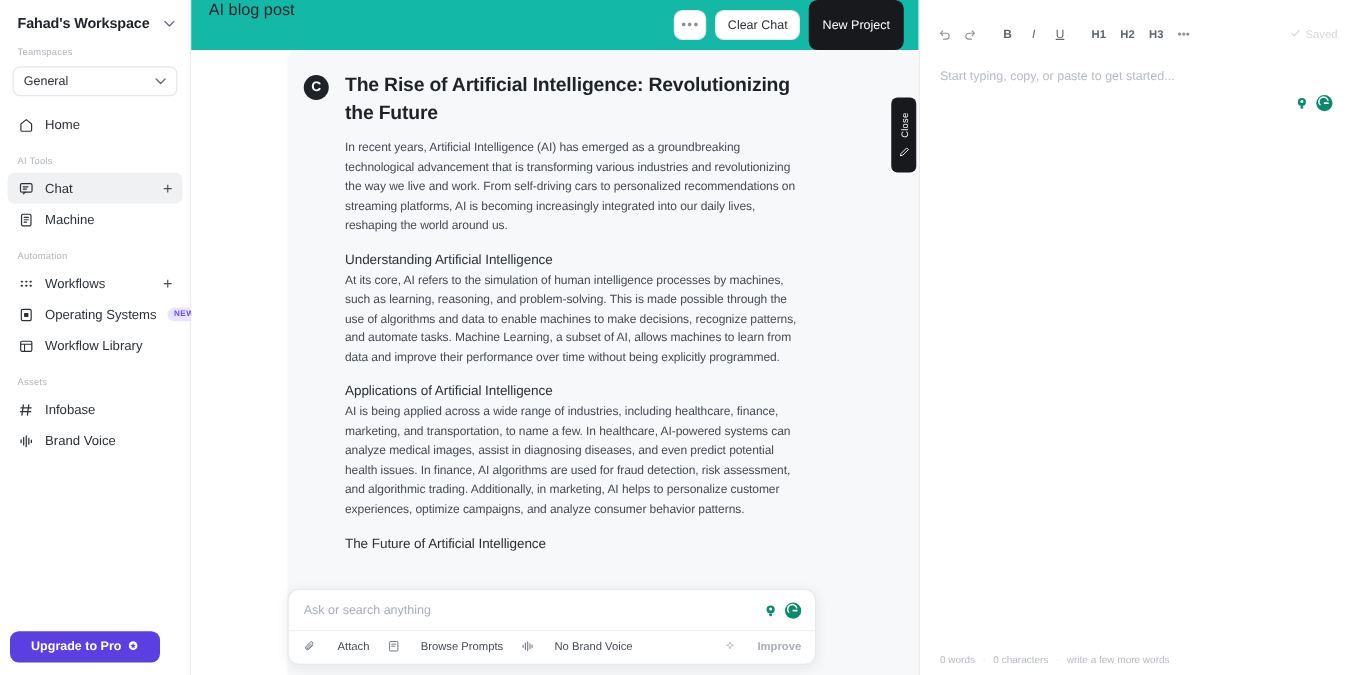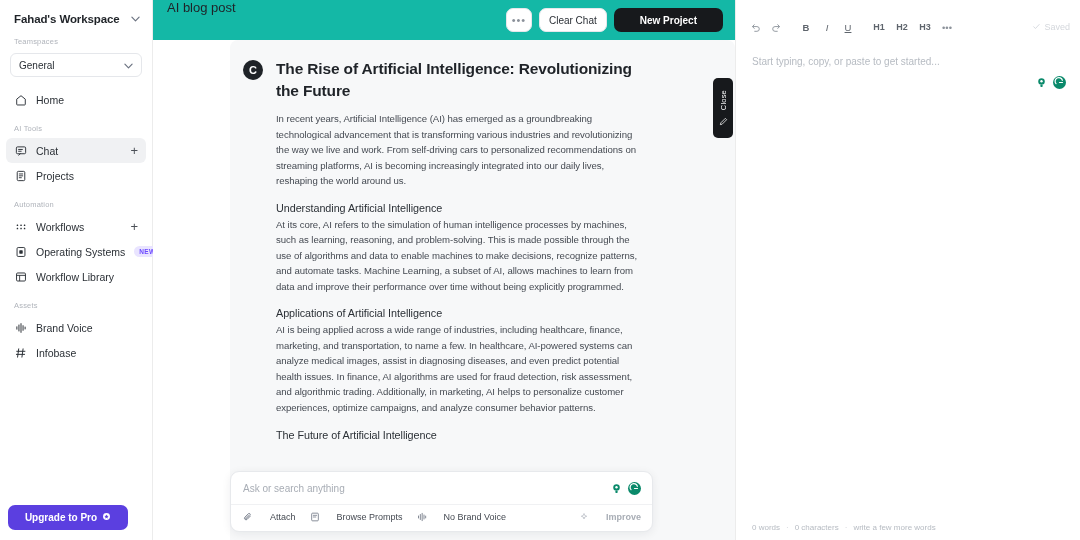--- a/index.html
+++ b/index.html
@@ -69,22 +69,22 @@
   }
   .page-title { font-size: 13px; color: #1f2328; font-weight: 400; flex: 1; }
   .tb-actions { display: flex; align-items: center; gap: 7px; }
   .btn-ghost {
     border: 1px solid #e5e7eb; border-radius: 7px; height: 24px;
     display: flex; align-items: center; justify-content: center;
     font-size: 10px; color: #2b3036; background: #fff; padding: 0 9px;
   }
   .btn-dots { width: 26px; padding: 0; color: #8a9099; font-size: 11px; letter-spacing: 1px; }
   .btn-dark {
-    background: #17191c; color: #fff; border-radius: 7px; height: 24px;
-    display: flex; align-items: center; padding: 0 26px; font-size: 10px; font-weight: 700;
+    background: #17191c; color: #fff; border-radius: 7px; height: 40px;
+    display: flex; align-items: center; padding: 0 11px; font-size: 10px; font-weight: 400;
   }
 
   .chat-area {
     flex: 1; margin: 0 0 0 77px; width: 505px;
     background: #f7f8f9; border-radius: 8px 8px 0 0;
     position: relative; overflow: hidden;
   }
   .msg { display: flex; gap: 13px; padding: 18px 0 0 13px; }
   .avatar {
     width: 20px; height: 20px; border-radius: 50%; background: #1f2328;
@@ -217,21 +217,21 @@
         <span class="lbl">Chat</span>
         <span class="plus">+</span>
       </div>
       <div class="nav-item">
         <span class="ico">
           <svg width="12" height="12" viewBox="0 0 14 14" fill="none">
               <rect x="2.6" y="1.6" width="8.8" height="10.8" rx="1.3" stroke="#2b3036" stroke-width="1.1"></rect>
               <path d="M5 4.6h4M5 6.8h4M5 9h2.4" stroke="#2b3036" stroke-width="1.05" stroke-linecap="round"></path>
             </svg>
         </span>
-        <span class="lbl">Projects</span>
+        <span class="lbl">Machine</span>
       </div>
     </div>
 
     <div class="sec">
       <div class="sec-label">Automation</div>
       <div class="nav-item">
         <span class="ico">
           <svg width="12" height="12" viewBox="0 0 14 14" fill="none">
               <g fill="#2b3036">
                 <rect x="2" y="4.2" width="1.7" height="1.7" rx=".4"></rect>
@@ -265,32 +265,32 @@
         </span>
         <span class="lbl">Workflow Library</span>
       </div>
     </div>
 
     <div class="sec">
       <div class="sec-label">Assets</div>
       <div class="nav-item">
         <span class="ico">
           <svg width="12" height="12" viewBox="0 0 14 14" fill="none">
+              <path d="M4.3 2.2L3 11.8M9.4 2.2L8.1 11.8M2 5h9.6M1.6 8.6h9.6" stroke="#2b3036" stroke-width="1.15" stroke-linecap="round"></path>
+            </svg>
+        </span>
+        <span class="lbl">Infobase</span>
+      </div>
+      <div class="nav-item">
+        <span class="ico">
+          <svg width="12" height="12" viewBox="0 0 14 14" fill="none">
               <path d="M2.2 5.6v2.8M4.6 3.5v7M7 1.9v10.2M9.4 4.3v5.4M11.8 5.9v2.2" stroke="#2b3036" stroke-width="1.15" stroke-linecap="round"></path>
             </svg>
         </span>
         <span class="lbl">Brand Voice</span>
-      </div>
-      <div class="nav-item">
-        <span class="ico">
-          <svg width="12" height="12" viewBox="0 0 14 14" fill="none">
-              <path d="M4.3 2.2L3 11.8M9.4 2.2L8.1 11.8M2 5h9.6M1.6 8.6h9.6" stroke="#2b3036" stroke-width="1.15" stroke-linecap="round"></path>
-            </svg>
-        </span>
-        <span class="lbl">Infobase</span>
       </div>
     </div>
 
     <div class="upgrade-wrap">
       <div class="upgrade-btn">
         <span>Upgrade to Pro</span>
         <span class="gem">
           <svg width="9" height="9" viewBox="0 0 12 12" fill="none">
               <circle cx="6" cy="6" r="4.6" fill="#fff"></circle>
               <path d="M6 3.2l.8 1.9 2 .2-1.5 1.4.45 2L6 7.6 4.25 8.7l.45-2L3.2 5.3l2-.2L6 3.2z" fill="#5b3fe0"></path>

